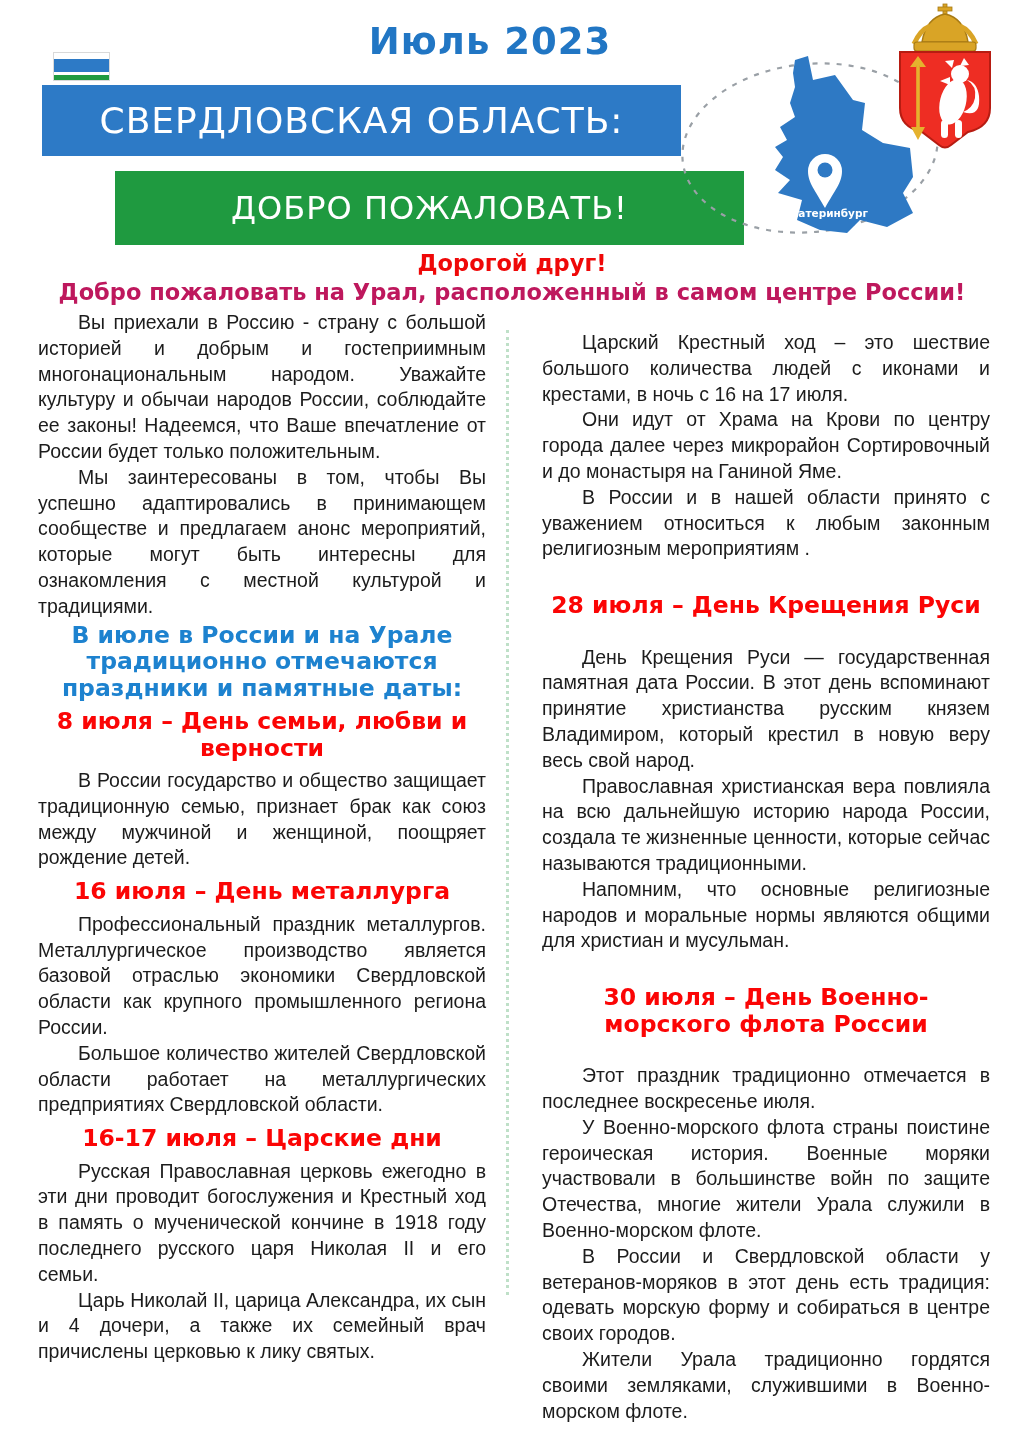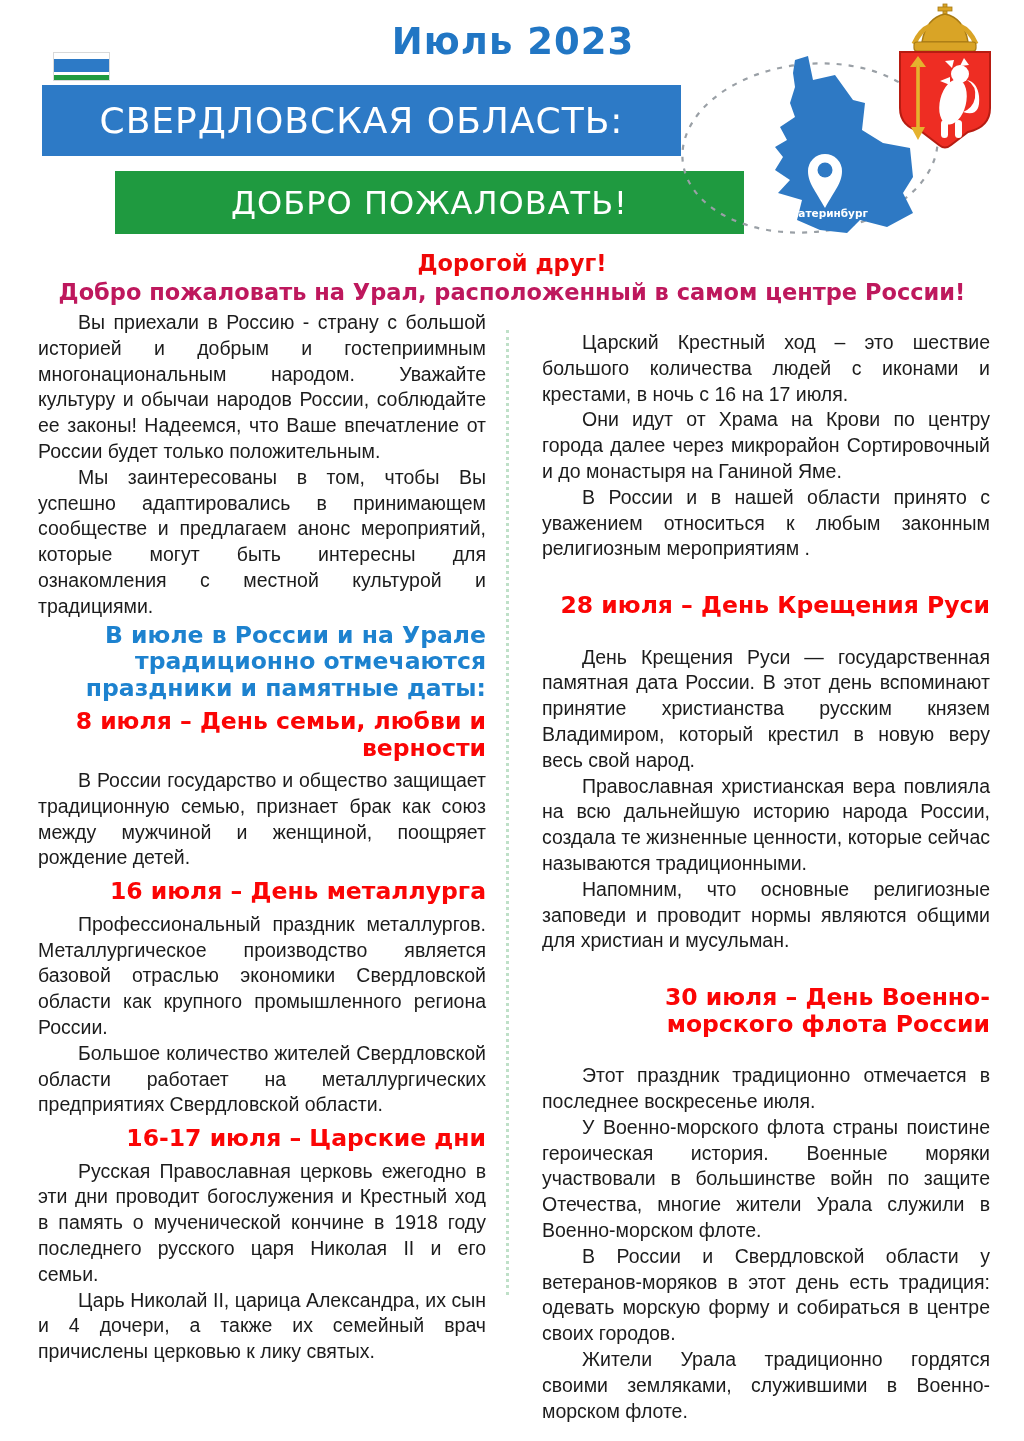--- a/index.html
+++ b/index.html
@@ -5,58 +5,58 @@
   html,body{margin:0;padding:0;background:#f2f2f2;}
   .page{
     position:relative;width:1024px;height:1441px;margin:0 auto;
     background:#ffffff;overflow:hidden;
     font-family:"Liberation Sans",sans-serif;color:#1c1c1c;
   }
   
   .issue-title{
     position:absolute;top:20px;left:0;width:980px;text-align:center;
     color:#2176c4;font-size:37px;font-weight:bold;
-    font-family:"DejaVu Sans",sans-serif;letter-spacing:1px;padding-left:23px;
+    font-family:"DejaVu Sans",sans-serif;letter-spacing:1px;
   }
   .flag{
     position:absolute;left:53px;top:52px;width:55px;height:27px;
     border:1px solid #d9d9d9;display:flex;flex-direction:column;
   }
   .flag .s1{height:24%;background:#ffffff;}
   .flag .s2{height:46%;background:#2d7ac6;}
   .flag .s3{height:10%;background:#ffffff;}
   .flag .s4{height:20%;background:#1f9a40;}
   .banner{
     position:absolute;display:flex;align-items:center;justify-content:center;
     color:#ffffff;font-weight:normal;font-family:"DejaVu Sans",sans-serif;
     white-space:nowrap;
   }
   .banner-region{left:42px;top:85px;width:639px;height:71px;background:#2d7ac6;font-size:36px;letter-spacing:1px;}
-  .banner-welcome{left:115px;top:171px;width:629px;height:63px;background:#1f9a40;font-size:32px;letter-spacing:1px;}
+  .banner-welcome{left:115px;top:171px;width:629px;height:74px;background:#1f9a40;font-size:32px;letter-spacing:1px;}
   .map-graphic{position:absolute;left:660px;top:0;width:364px;height:250px;}
   
   .salutation,.welcome-line{
     position:absolute;left:0;width:1024px;text-align:center;font-weight:bold;
     font-family:"DejaVu Sans",sans-serif;font-size:22.5px;
   }
   .salutation{top:250px;color:#ef0808;}
   .welcome-line{top:279px;color:#be185d;}
   
   .columns{
     position:absolute;top:310px;left:38px;width:952px;
     display:flex;gap:56px;
   }
   .col{flex:1;min-width:0;}
   .col-right{padding-top:20px;}
   .col p{
     margin:0;font-size:19.5px;line-height:25.8px;text-align:justify;
     text-indent:40px;color:#1c1c1c;
   }
   .cal-h,.sec-h{
-    text-align:right;font-weight:bold;font-family:"DejaVu Sans",sans-serif;
+    text-align:center;font-weight:bold;font-family:"DejaVu Sans",sans-serif;
     font-size:23.5px;line-height:26.5px;margin:4px 0;
   }
   .cal-h{color:#1d82cf;margin-top:2px;}
   .sec-h{color:#fb0505;}
   .col-left .sec-h{margin:7px 0 7px;}
   .col-right .sec-h{margin:30px 0 26px;}
   .separator{
     position:absolute;left:506px;top:330px;height:965px;width:0;
     border-left:3px dotted #bfe0c8;
   }
@@ -139,21 +139,21 @@
     </div>
 
     <div class="col col-right">
       <p>Царский Крестный ход – это шествие большого количества людей с иконами и крестами, в ночь с 16 на 17 июля.</p>
       <p>Они идут от Храма на Крови по центру города далее через микрорайон Сортировочный и до монастыря на Ганиной Яме.</p>
       <p>В России и в нашей области принято с уважением относиться к любым законным религиозным мероприятиям .</p>
 
       <div class="sec-h">28 июля – День Крещения Руси</div>
       <p>День Крещения Руси — государственная памятная дата России. В этот день вспоминают принятие христианства русским князем Владимиром, который крестил в новую веру весь свой народ.</p>
       <p>Православная христианская вера повлияла на всю дальнейшую историю народа России, создала те жизненные ценности, которые сейчас называются традиционными.</p>
-      <p>Напомним, что основные религиозные заповеди и проводит нормы являются общими для христиан и мусульман.</p>
+      <p>Напомним, что основные религиозные народов и моральные нормы являются общими для христиан и мусульман.</p>
 
       <div class="sec-h">30 июля – День Военно-морского флота России</div>
       <p>Этот праздник традиционно отмечается в последнее воскресенье июля.</p>
       <p>У Военно-морского флота страны поистине героическая история. Военные моряки участвовали в большинстве войн по защите Отечества, многие жители Урала служили в Военно-морском флоте.</p>
       <p>В России и Свердловской области у ветеранов-моряков в этот день есть традиция: одевать морскую форму и собираться в центре своих городов.</p>
       <p>Жители Урала традиционно гордятся своими земляками, служившими в Военно-морском флоте.</p>
     </div>
 
   </div>
 </div>

